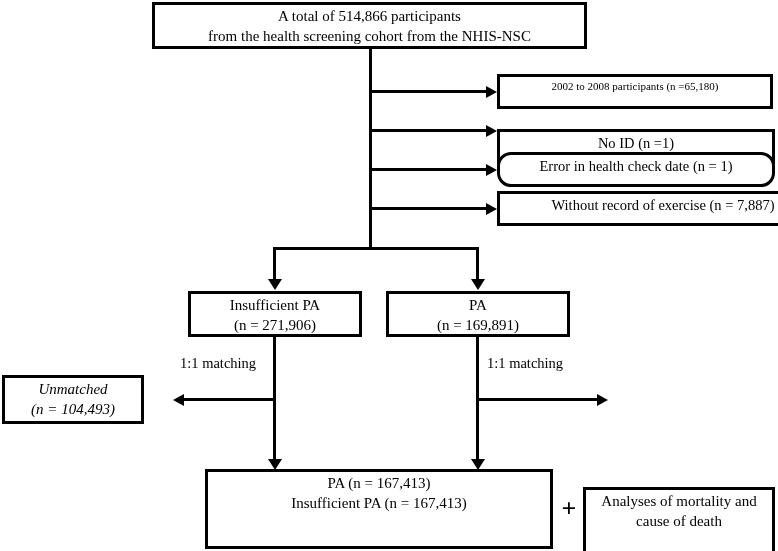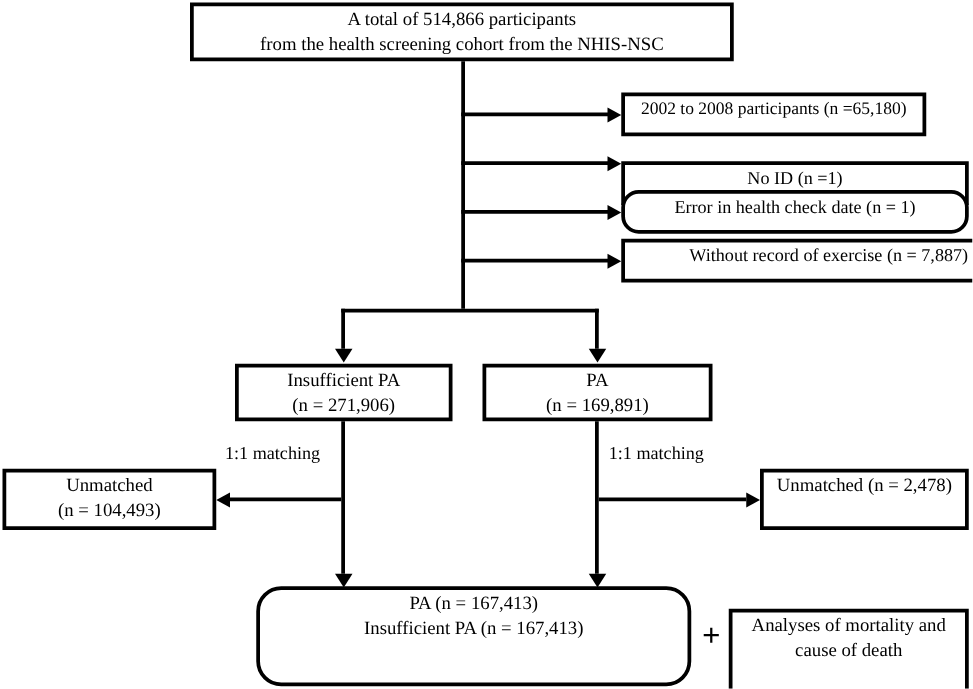--- a/index.html
+++ b/index.html
@@ -94,21 +94,21 @@
     <div>
       <span class="line">A total of 514,866 participants</span>
       <span class="line">from the health screening cohort from the NHIS-NSC</span>
     </div>
   </div>
 
   <div class="vline" style="left:369px; top:49px; height:198px;"></div>
 
   <div class="hline" style="left:369px; top:90px; width:119px;"></div>
   <div class="arrow-right" style="left:486px; top:85.5px;"></div>
-  <div class="box" style="left:497px; top:74px; width:244px; height:35px; font-size:14px;">
+  <div class="box" style="left:497px; top:74px; width:276px; height:35px; font-size:11px;">
     <span class="line">2002 to 2008 participants (n =65,180)</span>
   </div>
 
   <div class="hline" style="left:369px; top:129px; width:119px;"></div>
   <div class="arrow-right" style="left:486px; top:124.5px;"></div>
   <div class="box" style="left:497px; top:113px; width:278px; height:35px; font-size:14.5px;margin-top:16px;">
     <span class="line">No ID (n =1)</span>
   </div>
 
   <div class="hline" style="left:369px; top:168px; width:119px;"></div>
@@ -144,40 +144,37 @@
   </div>
 
   <div class="vline" style="left:273px; top:337px; height:122px;"></div>
   <div class="arrow-down" style="left:267.5px; top:459px;"></div>
 
   <div class="label" style="left:180px; top:356px;">1:1 matching</div>
 
   <div class="hline" style="left:184px; top:398px; width:89px;"></div>
   <div class="arrow-left" style="left:173px; top:393.5px;"></div>
 
-  <div class="box" style="left:2px; top:375px; width:171px; height:49px;">
+  <div class="box" style="left:2px; top:375px; width:142px; height:49px;font-style:italic;">
     <div>
       <span class="line">Unmatched</span>
       <span class="line">(n = 104,493)</span>
     </div>
   </div>
 
   <div class="vline" style="left:476px; top:337px; height:122px;"></div>
   <div class="arrow-down" style="left:470.5px; top:459px;"></div>
 
   <div class="label" style="left:487px; top:356px;">1:1 matching</div>
 
   <div class="hline" style="left:479px; top:398px; width:118px;"></div>
   <div class="arrow-right" style="left:597px; top:393.5px;"></div>
 
-  <div class="box" style="left:608px; top:375px; width:167px; height:49px;">
-    <span class="line">Unmatched (n = 2,478)</span>
-  </div>
 
-  <div class="box" style="left:205px; top:469px; width:348px; height:80px;border-radius:20px;">
+  <div class="box" style="left:205px; top:469px; width:348px; height:80px;">
     <div>
       <span class="line">PA (n = 167,413)</span>
       <span class="line">Insufficient PA (n = 167,413)</span>
     </div>
   </div>
 
   <div class="plus" style="left:558px; top:496px; width:22px;">+</div>
 
   <div class="box" style="left:583px; top:487px; width:192px; height:80px;">
     <div>

